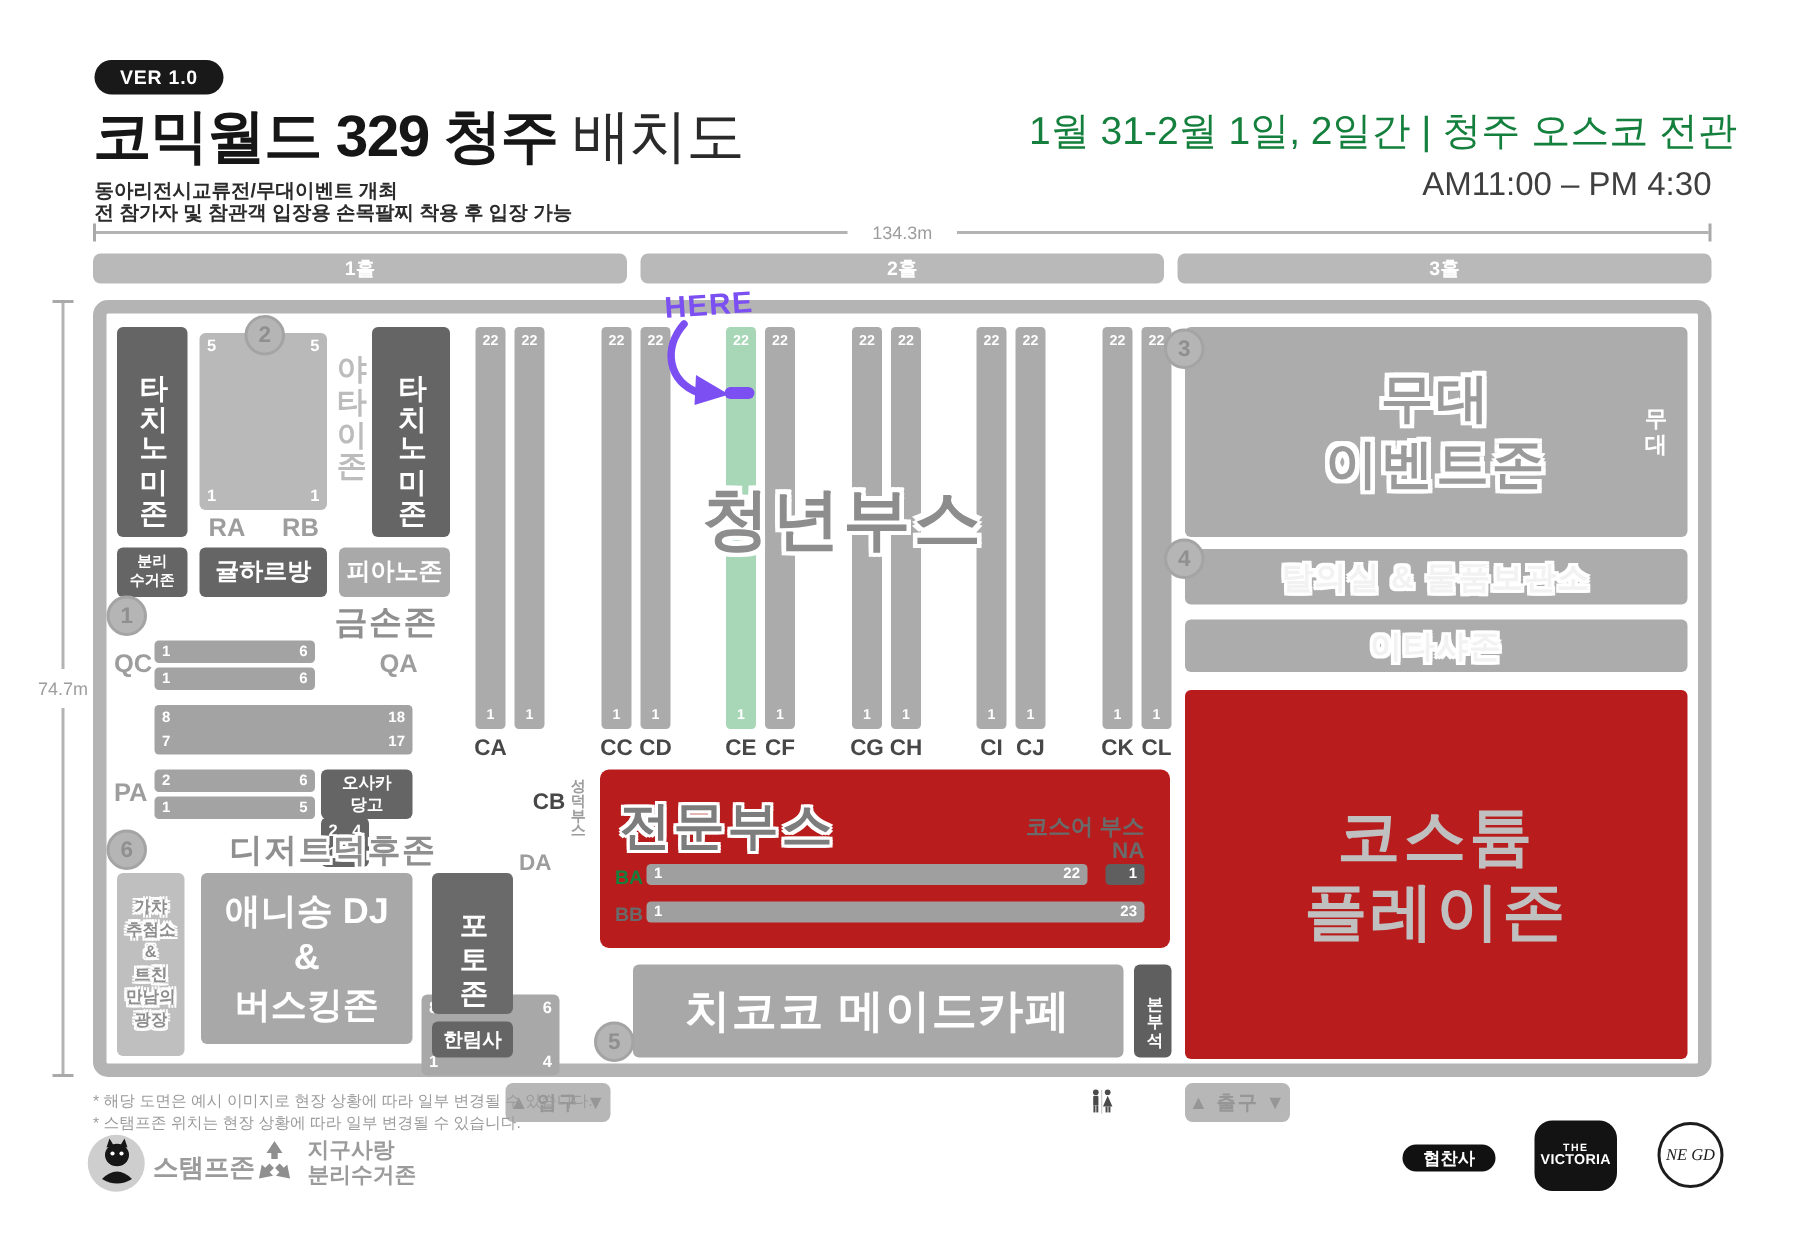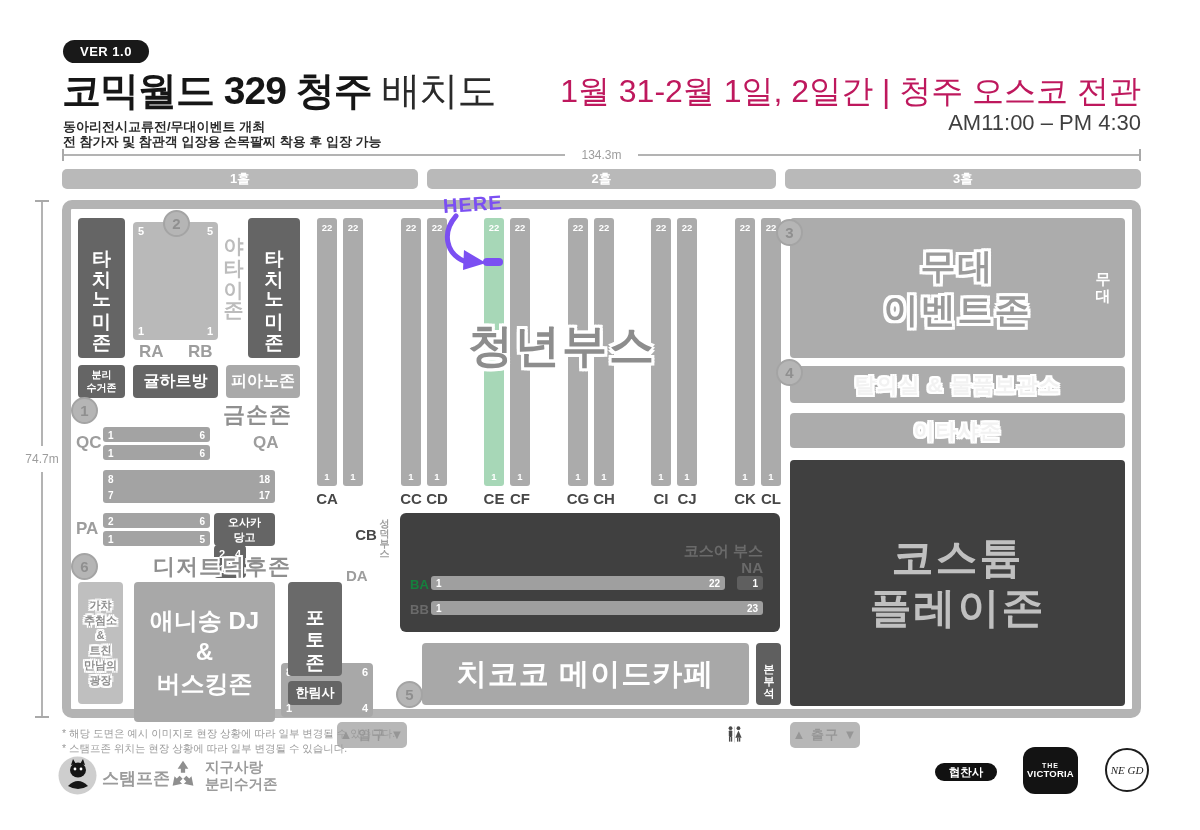--- a/index.html
+++ b/index.html
@@ -8,21 +8,21 @@
   .abs{position:absolute;}
   .pre{white-space:pre-line;}
   .bold{font-weight:bold;}
   
   .ver-badge{left:63px;top:40px;width:86px;height:23px;background:#191919;color:#fff;border-radius:12px;
              display:flex;align-items:center;justify-content:center;font-size:13px;font-weight:bold;letter-spacing:.5px;}
   .title{left:62px;top:64px;font-size:39px;letter-spacing:-1px;white-space:nowrap;}
   .title .main{font-weight:bold;color:#161616;}
   .title .suffix{font-weight:300;color:#2a2a2a;}
   .sub{left:63px;font-size:13px;font-weight:bold;color:#2b2b2b;}
-  .date-line{right:59px;top:70px;font-size:32px;font-weight:500;color:#be185d;white-space:nowrap;}
+  .date-line{right:42px;top:70px;font-size:26px;font-weight:500;color:#15803d;white-space:nowrap;}
   .time-line{right:59px;top:110px;font-size:22px;font-weight:400;color:#3f3f3f;white-space:nowrap;}
   
   .h-measure{left:62px;top:148px;width:1079px;height:14px;display:flex;align-items:center;}
   .h-measure .tickv{width:2px;height:12px;background:#a9a9a9;}
   .h-measure .seg{flex:1;height:2px;background:#b3b3b3;}
   .h-measure .mlabel{margin:0 16px;font-size:12px;color:#9d9d9d;font-weight:500;}
   .v-measure{left:20px;top:200px;width:44px;height:518px;display:flex;flex-direction:column;align-items:center;}
   .v-measure .tickh{height:2px;width:14px;background:#a9a9a9;}
   .v-measure .seg{width:2px;flex:1;background:#b3b3b3;}
   .v-measure .mlabel{margin:6px 16px;font-size:12px;color:#9d9d9d;font-weight:500;}
@@ -31,21 +31,21 @@
            display:flex;align-items:center;justify-content:center;}
   
   .map-frame{left:62px;top:200px;width:1079px;height:518px;border:9px solid #b4b4b4;border-radius:10px;
              background:#fff;box-sizing:border-box;}
   
   .zbox{border-radius:4px;display:flex;align-items:center;justify-content:center;text-align:center;font-weight:bold;box-sizing:border-box;}
   .dark{background:#656565;color:#fff;}
   .mid{background:#acacac;color:#fff;}
   .mid2{background:#a9a9a9;color:#fff;}
   .lite{background:#bfbfbf;}
-  .panel{background:#404040;}
+  .panel{background:#b91c1c;}
   .vtext{writing-mode:vertical-rl;text-orientation:upright;letter-spacing:2px;}
   .ow2{text-shadow:-2px -2px 0 #fff,2px -2px 0 #fff,-2px 2px 0 #fff,2px 2px 0 #fff,0 -2px 0 #fff,0 2px 0 #fff,-2px 0 0 #fff,2px 0 0 #fff;}
   .ow3{text-shadow:-3px -3px 0 #fff,3px -3px 0 #fff,-3px 3px 0 #fff,3px 3px 0 #fff,0 -3px 0 #fff,0 3px 0 #fff,-3px 0 0 #fff,3px 0 0 #fff;}
   
   .cornerbox{position:relative;}
   .cornerbox .c{position:absolute;font-size:11px;font-weight:bold;color:#fff;}
   .cornerbox .tl{left:5px;top:3px;} .cornerbox .tr{right:5px;top:3px;}
   .cornerbox .bl{left:5px;bottom:3px;} .cornerbox .br{right:5px;bottom:3px;}
   
   .nbar{position:absolute;background:#a3a3a3;border-radius:3px;}
@@ -180,21 +180,21 @@
   <div class="abs sidelabel" style="left:346px;top:567px;font-size:15px;">DA</div>
 
   <div class="abs zonehead ow2" style="left:153px;top:552px;">디저트덕후존</div>
 
   <div class="abs zbox lite pre ow2" style="left:78px;top:582px;width:45px;height:122px;font-size:11px;line-height:1.35;color:#8e8e8e;">가챠
 추첨소
 &amp;
 트친
 만남의
 광장</div>
-  <div class="abs zbox pre" style="left:134px;top:582px;width:141px;height:140px;background:#a8a8a8;color:#fff;font-size:24px;line-height:1.3;">애니송 DJ
+  <div class="abs zbox pre" style="left:134px;top:582px;width:141px;height:114px;background:#a8a8a8;color:#fff;font-size:24px;line-height:1.3;">애니송 DJ
 &amp;
 버스킹존</div>
   <div class="abs zbox vtext" style="left:288px;top:582px;width:54px;height:94px;background:#6a6a6a;color:#fff;font-size:19px;">포토존</div>
   <div class="abs zbox dark" style="left:288px;top:681px;width:54px;height:24px;font-size:13px;">한림사</div>
 
   <div id="cols">
       <div class="ybcol" style="left: 317px;">
         <span class="cn top">22</span>
         <span class="cn bot">1</span>
       </div>
@@ -258,20 +258,21 @@
   <div class="abs bold ow3" style="left:468px;top:316px;font-size:45px;color:#8d8d8d;letter-spacing:2px;">청년부스</div>
 
   <div class="abs bold" style="left:443px;top:193px;font-size:20px;color:#7b4ff2;transform:rotate(-4deg);letter-spacing:1px;">HERE</div>
   <svg class="abs" style="left:438px;top:212px;" width="56" height="60" viewBox="0 0 56 60">
     <path d="M18 4 C4 20, 7 42, 28 50" fill="none" stroke="#7b4ff2" stroke-width="5" stroke-linecap="round"></path>
     <polygon points="26,38 48,51 25,58" fill="#7b4ff2"></polygon>
   </svg>
   <div class="abs" style="left:483px;top:258px;width:20px;height:8px;background:#7b4ff2;border-radius:4px;"></div>
 
   <div class="abs panel" style="left:400px;top:513px;width:380px;height:119px;border-radius:6px;"></div>
+  <div class="abs bold ow2" style="left:413px;top:528px;font-size:34px;color:#7d7d7d;letter-spacing:2px;">전문부스</div>
   <div class="abs bold" style="left:660px;top:542px;width:103px;text-align:right;font-size:15px;color:#6a6a6a;">코스어 부스</div>
   <div class="abs bold" style="left:660px;top:559px;width:103px;text-align:right;font-size:15px;color:#6a6a6a;">NA</div>
   <div class="abs bold" style="left:410px;top:577px;font-size:13px;color:#15803d;">BA</div>
   <div class="nbar" style="left:431px;top:576px;width:294px;height:14px;background:#9f9f9f;">
     <span class="n nl">1</span>
     <span class="n nr">22</span>
   </div>
   <div class="nbar" style="left:737px;top:576px;width:26px;height:14px;background:#5f5f5f;">
     <span class="n nr">1</span>
   </div>

